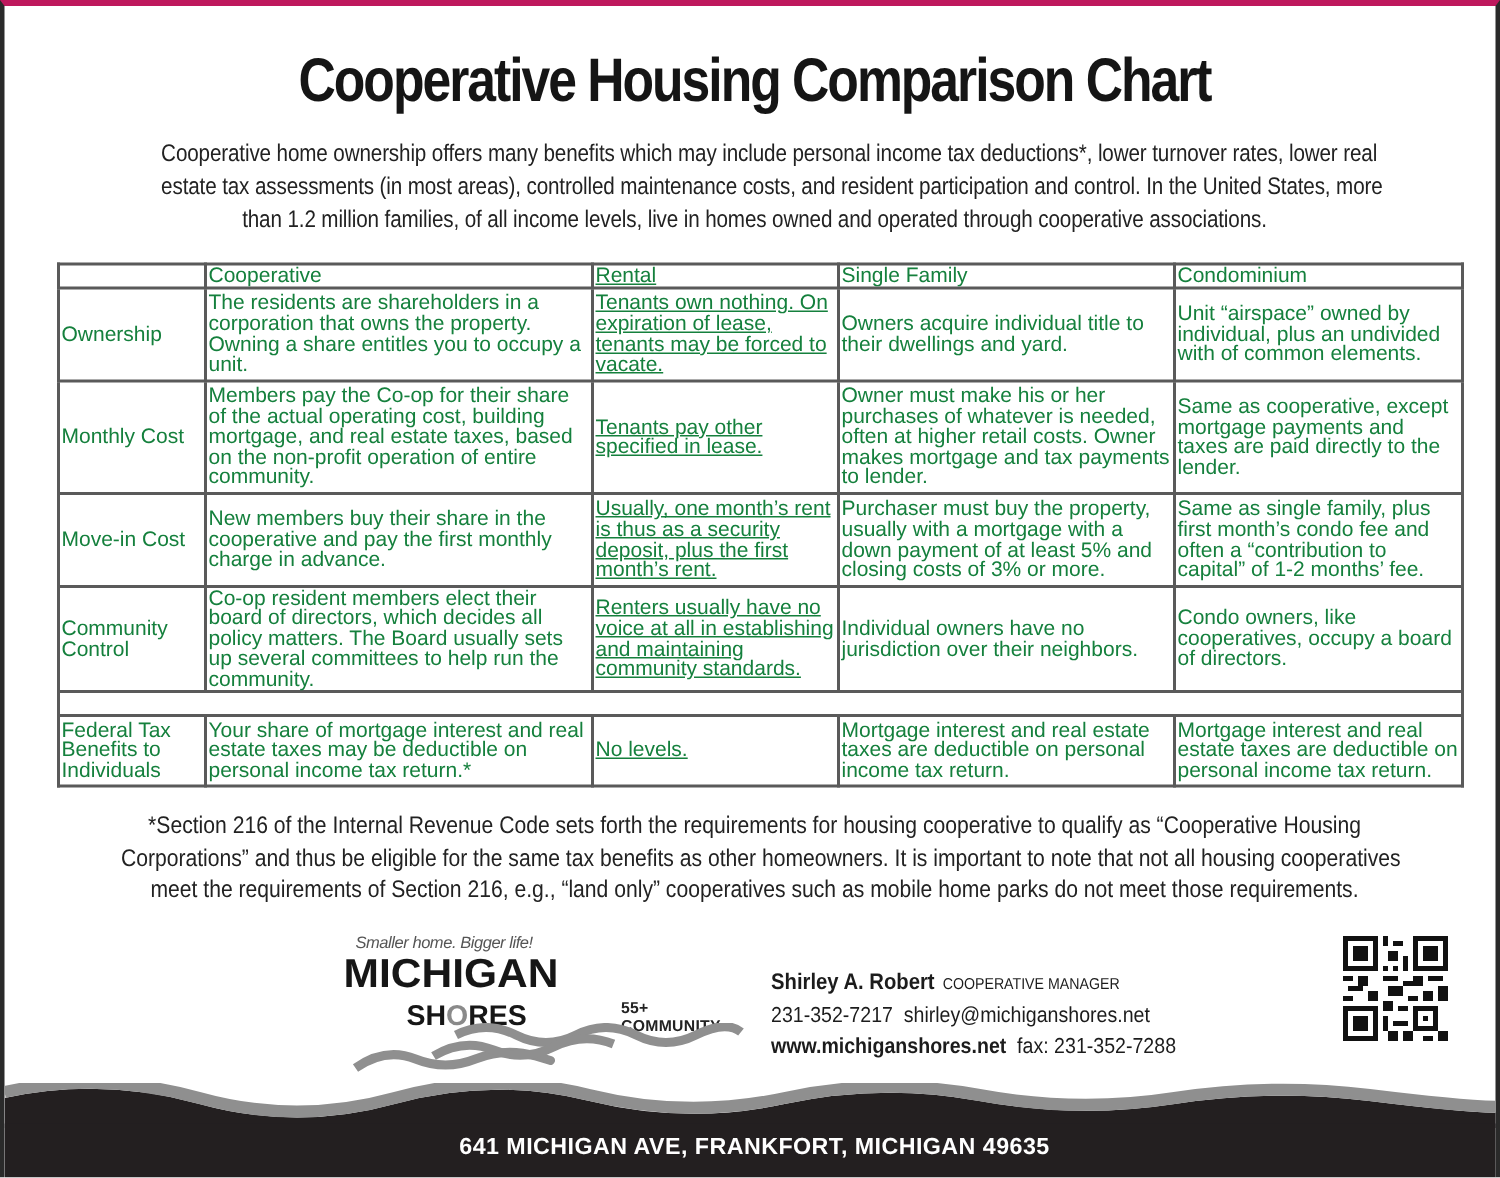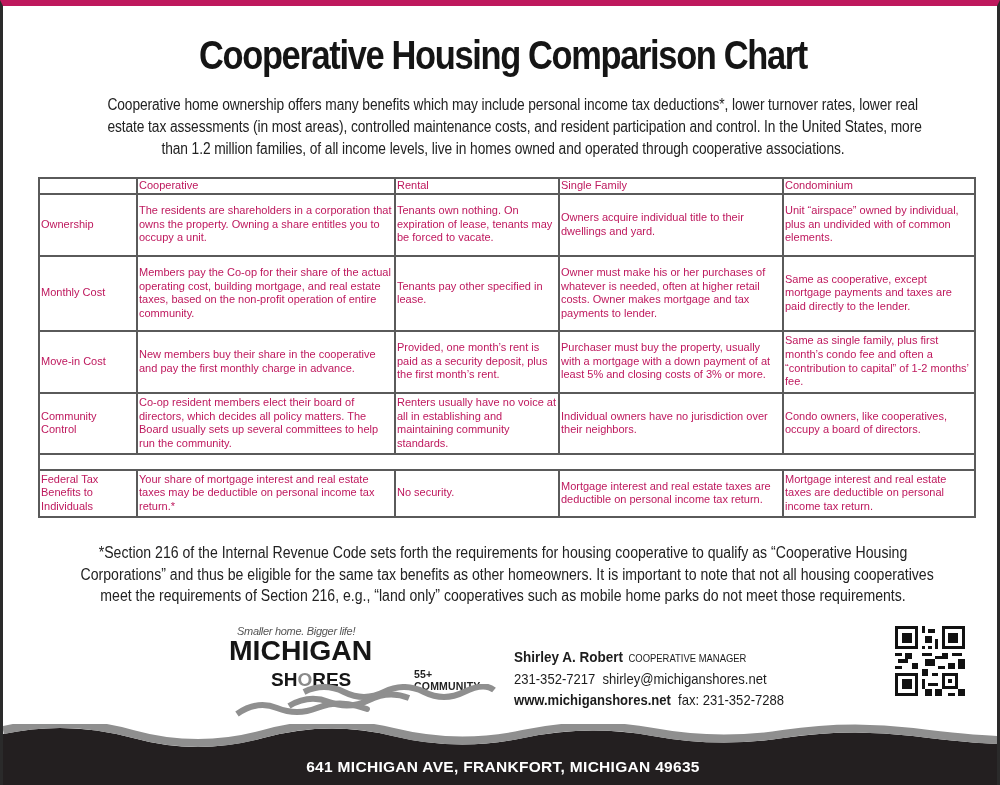--- a/index.html
+++ b/index.html
@@ -1,26 +1,26 @@
 <!DOCTYPE html>
 <html><head>
 <meta charset="utf-8">
 <style>
   html, body { margin:0; padding:0; }
   body { width:1000px; height:785px; overflow:hidden; background:#fff; font-family:"Liberation Sans", sans-serif; color:#1a1a1a; }
-  .page { position:relative; width:1000px; height:785px; box-sizing:border-box; border-left:3px solid #2a2a2a; border-top:6px solid #be185d; border-right:3px solid #2a2a2a; background:#fff; overflow:hidden; }
+  .page { position:relative; width:1000px; height:785px; box-sizing:border-box; border-left:3px solid #2a2a2a; border-top:4px solid #be185d; border-right:3px solid #2a2a2a; background:#fff; overflow:hidden; }
   .title { position:absolute; top:26px; left:0; width:1000px; text-align:center; font-family:"Liberation Sans", sans-serif; font-weight:bold; font-size:41px; letter-spacing:-1.6px; transform:scaleX(0.84); transform-origin:center; color:#151515; }
   .intro { position:absolute; top:88px; left:40px; width:920px; text-align:center; font-size:16px; line-height:22px; color:#222; transform:scaleX(0.86); transform-origin:center top; letter-spacing:-0.1px; }
   .intro span { display:block; white-space:nowrap; }
-  table.cmp { position:absolute; left:35px; top:171px; border-collapse:collapse; font-family:"Liberation Sans", sans-serif; font-size:11px; line-height:13.6px; color:#be185d; }
+  table.cmp { position:absolute; left:35px; top:171px; border-collapse:collapse; font-family:"Liberation Sans", sans-serif; font-size:14px; line-height:13.6px; color:#15803d; }
   table.cmp td { border:2px solid #5a5a5a; padding:0 1px 0 1px; vertical-align:middle; }
   table.cmp tr.hdr td { height:13px; vertical-align:top; }
   table.cmp td.rl { width:94px;border-radius:13px; }
   table.cmp td.c1 { width:254px; }
-  table.cmp td.c2 { width:160px; }
+  table.cmp td.c2 { width:160px;text-decoration:underline; }
   table.cmp td.c3 { width:220px; }
   table.cmp td.c4 { width:188px; }
   table.cmp tr.gap td { border-left:none; border-right:none; height:14px; }
   table.cmp tr.gap td.gapcell { border-left:2px solid #5a5a5a; border-right:2px solid #5a5a5a; border-top:1px solid #bbb; }
   .footnote { position:absolute; top:536px; left:20px; width:960px; text-align:center; font-size:16px; line-height:21.5px; color:#222; transform:scaleX(0.88); transform-origin:center top; }
   .footnote span { display:block; white-space:nowrap; }
   .logo { position:absolute; left:226px; top:618px; width:270px; height:95px; }
   .tagline { position:absolute; left:8px; top:1px; font-style:italic; font-size:11px; color:#555; letter-spacing:-0.3px; }
   .brand1 { position:absolute; left:0; top:12px; font-weight:bold; font-size:27px; letter-spacing:0px; color:#161616; transform:scaleX(1.05); transform-origin:left; }
   .brand2 { position:absolute; left:42px; top:45px; font-weight:bold; font-size:19px; color:#161616; }
@@ -69,38 +69,38 @@
     <tr style="height:75px">
       <td class="rl">Monthly Cost</td>
       <td class="c1">Members pay the Co-op for their share of the actual operating cost, building mortgage, and real estate taxes, based on the non-profit operation of entire community.</td>
       <td class="c2">Tenants pay other specified in lease.</td>
       <td class="c3">Owner must make his or her purchases of whatever is needed, often at higher retail costs. Owner makes mortgage and tax payments to lender.</td>
       <td class="c4">Same as cooperative, except mortgage payments and taxes are paid directly to the lender.</td>
     </tr>
     <tr style="height:62px">
       <td class="rl">Move-in Cost</td>
       <td class="c1">New members buy their share in the cooperative and pay the first monthly charge in advance.</td>
-      <td class="c2">Provided, one month’s rent is paid as a security deposit, plus the first month’s rent.</td>
+      <td class="c2">Usually, one month’s rent is thus as a security deposit, plus the first month’s rent.</td>
       <td class="c3">Purchaser must buy the property, usually with a mortgage with a down payment of at least 5% and closing costs of 3% or more.</td>
       <td class="c4">Same as single family, plus first month’s condo fee and often a “contribution to capital” of 1-2 months’ fee.</td>
     </tr>
     <tr style="height:61px">
       <td class="rl">Community Control</td>
       <td class="c1">Co-op resident members elect their board of directors, which decides all policy matters. The Board usually sets up several committees to help run the community.</td>
       <td class="c2">Renters usually have no voice at all in establishing and maintaining community standards.</td>
       <td class="c3">Individual owners have no jurisdiction over their neighbors.</td>
       <td class="c4">Condo owners, like cooperatives, occupy a board of directors.</td>
     </tr>
     <tr class="gap">
       <td class="gapcell" colspan="5"></td>
     </tr>
     <tr style="height:47px">
       <td class="rl">Federal Tax Benefits to Individuals</td>
       <td class="c1">Your share of mortgage interest and real estate taxes may be deductible on personal income tax return.*</td>
-      <td class="c2">No security.</td>
+      <td class="c2">No levels.</td>
       <td class="c3">Mortgage interest and real estate taxes are deductible on personal income tax return.</td>
       <td class="c4">Mortgage interest and real estate taxes are deductible on personal income tax return.</td>
     </tr>
   </tbody>
     </table>
 
   <div class="footnote">
     <span>*Section 216 of the Internal Revenue Code sets forth the requirements for housing cooperative to qualify as “Cooperative Housing</span>
     <span>Corporations” and thus be eligible for the same tax benefits as other homeowners. It is important to note that not all housing cooperatives</span>
     <span>meet the requirements of Section 216, e.g., “land only” cooperatives such as mobile home parks do not meet those requirements.</span>

